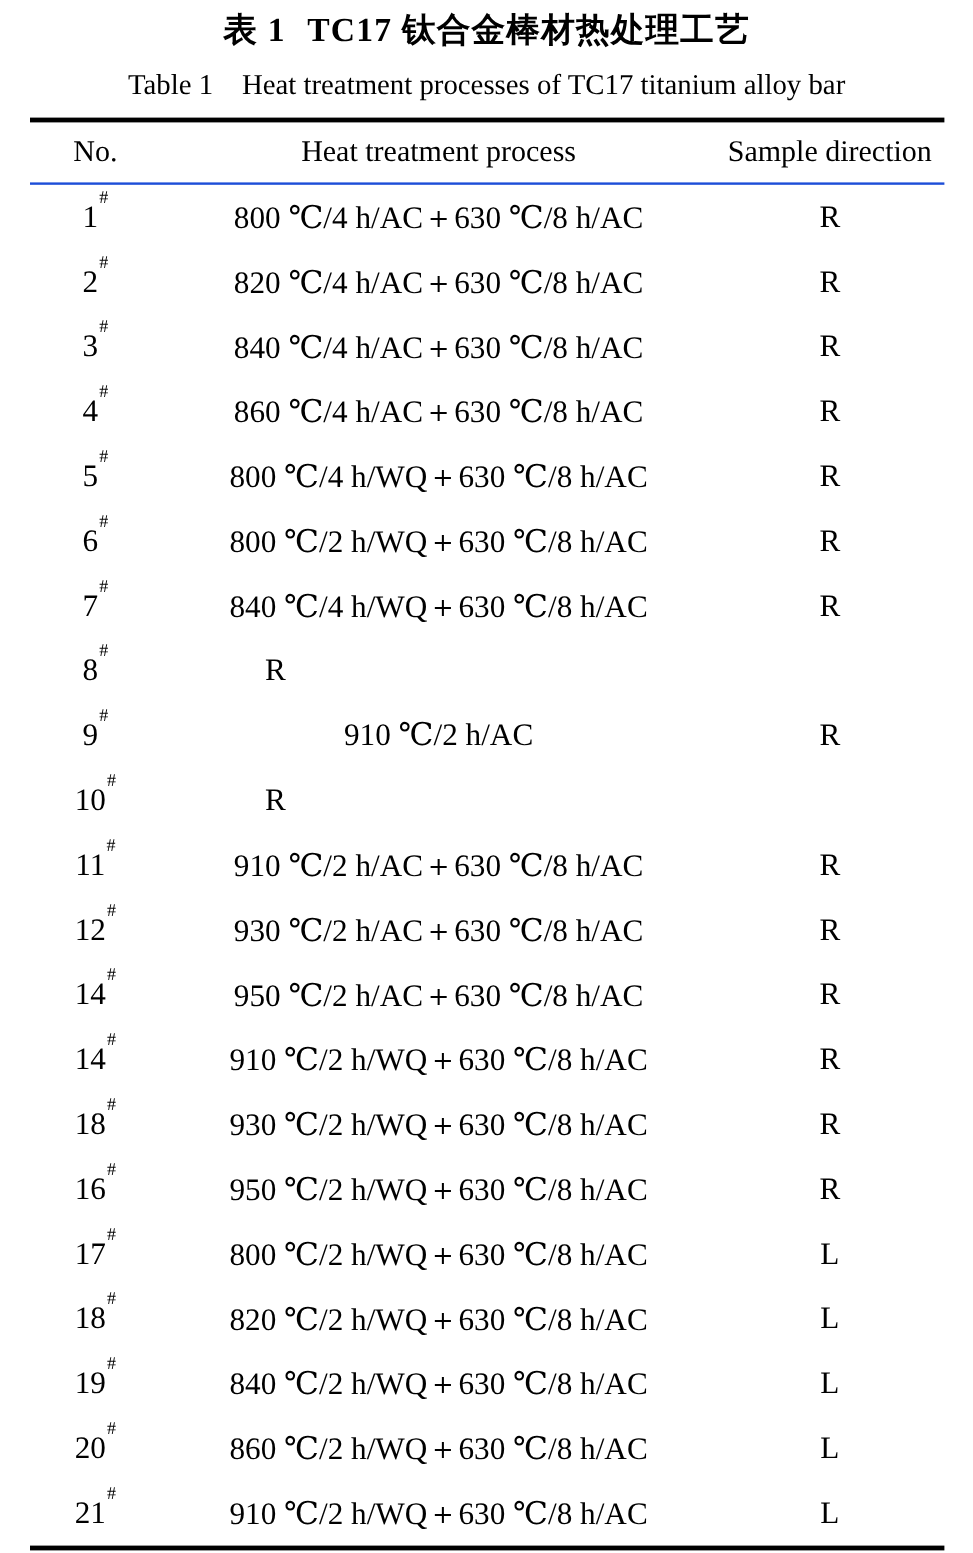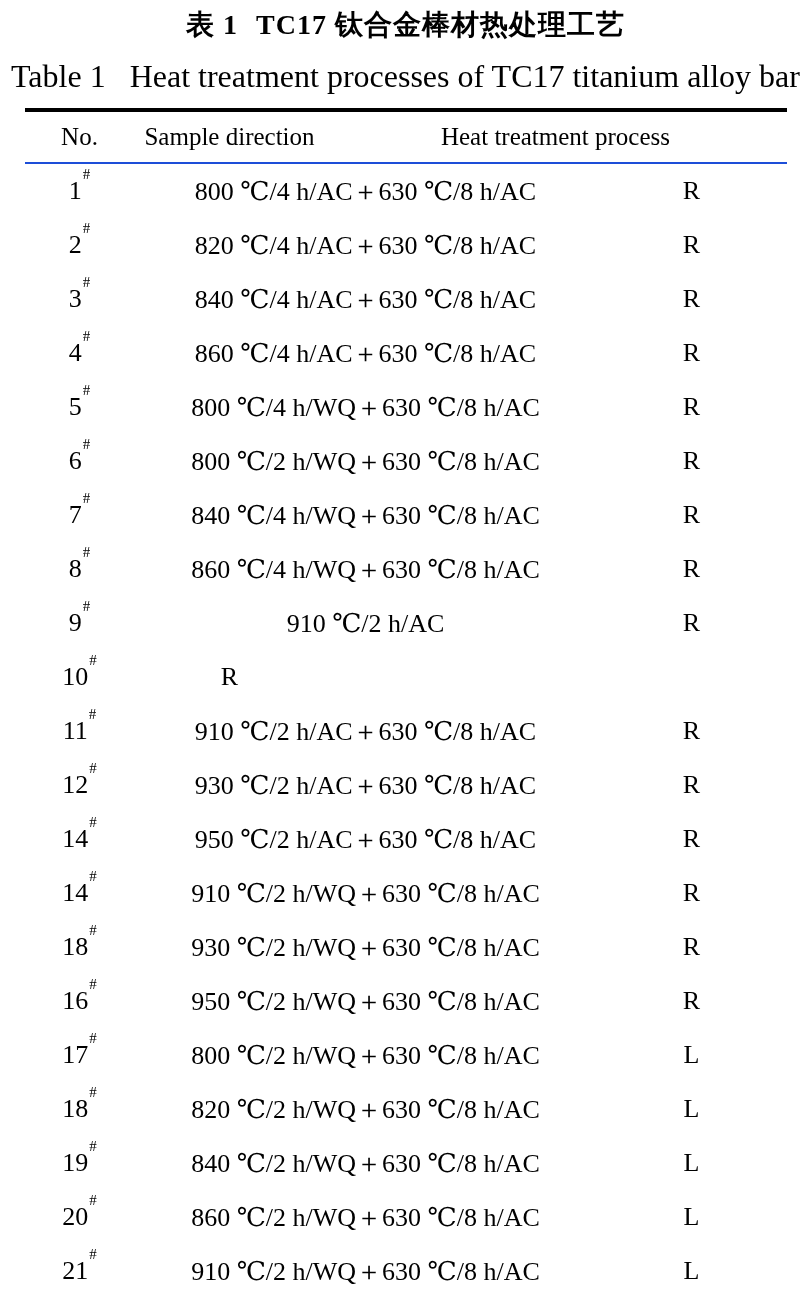--- a/index.html
+++ b/index.html
@@ -17,21 +17,21 @@
     text-align: center;
     font-size: 28px;
     font-weight: 700;
     letter-spacing: 1px;
     white-space: nowrap;
   }
   .caption-cn .cap-text { margin-left: 18px; }
   .caption-en {
     margin-top: 14px;
     text-align: center;
-    font-size: 32px;
+    font-size: 24px;
     white-space: nowrap;
   }
   .caption-en .cap-text { margin-left: 24px; }
   .ht-table {
     width: 762px;
     margin: 13px auto 0;
     border-top: 4px solid #000;
     border-bottom: 4px solid #000;
   }
   .thead {
@@ -67,22 +67,22 @@
     <span>表 1</span><span class="cap-text">TC17 钛合金棒材热处理工艺</span>
   </div>
 
   <div class="caption-en">
     <span>Table 1</span><span class="cap-text">Heat treatment processes of TC17 titanium alloy bar</span>
   </div>
 
   <div class="ht-table">
     <div class="thead">
       <div class="td col-no">No.</div>
+      <div class="td col-process">Heat treatment process</div>
       <div class="td col-dir">Sample direction</div>
-      <div class="td col-process">Heat treatment process</div>
     </div>
     <div id="tbody">
   <div class="tr">
     <div class="td col-no"><span class="num">1</span><sup class="hash">#</sup></div>
     <div class="td col-process process">800 ℃/4 h/AC＋630 ℃/8 h/AC</div>
     <div class="td col-dir dir">R</div>
   </div>
 
   <div class="tr">
     <div class="td col-no"><span class="num">2</span><sup class="hash">#</sup></div>
@@ -115,21 +115,20 @@
   </div>
 
   <div class="tr">
     <div class="td col-no"><span class="num">7</span><sup class="hash">#</sup></div>
     <div class="td col-process process">840 ℃/4 h/WQ＋630 ℃/8 h/AC</div>
     <div class="td col-dir dir">R</div>
   </div>
 
   <div class="tr">
     <div class="td col-no"><span class="num">8</span><sup class="hash">#</sup></div>
-    <div class="td col-process process">860 ℃/4 h/WQ＋630 ℃/8 h/AC</div>
     <div class="td col-dir dir">R</div>
   </div>
 
   <div class="tr">
     <div class="td col-no"><span class="num">9</span><sup class="hash">#</sup></div>
     <div class="td col-process process">910 ℃/2 h/AC</div>
     <div class="td col-dir dir">R</div>
   </div>
 
   <div class="tr">

